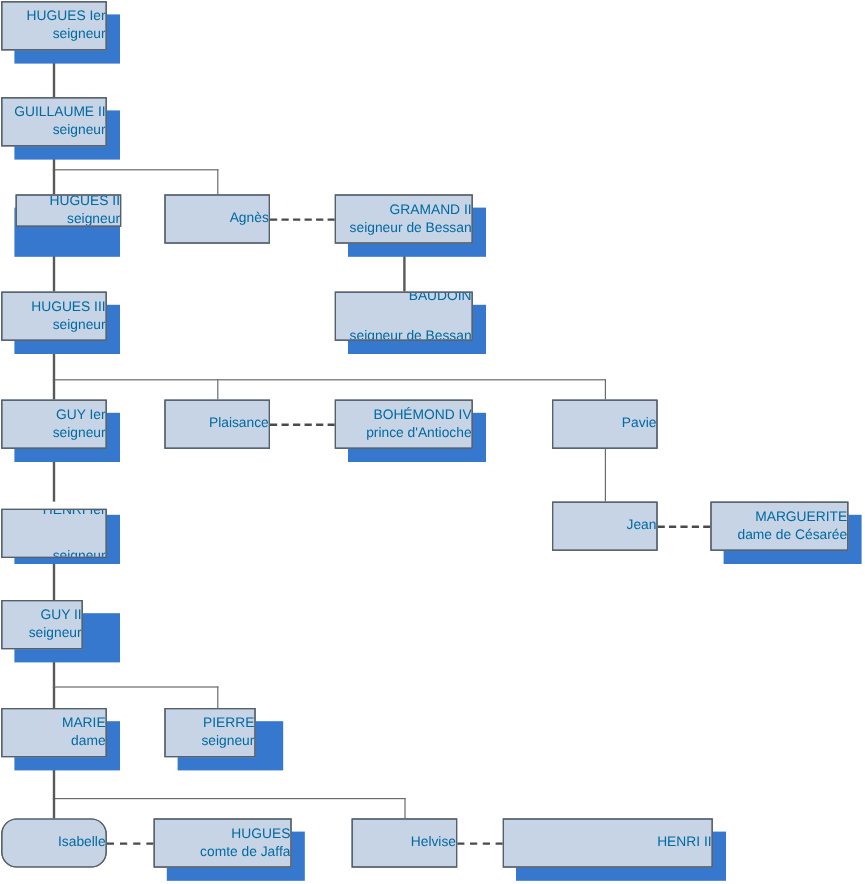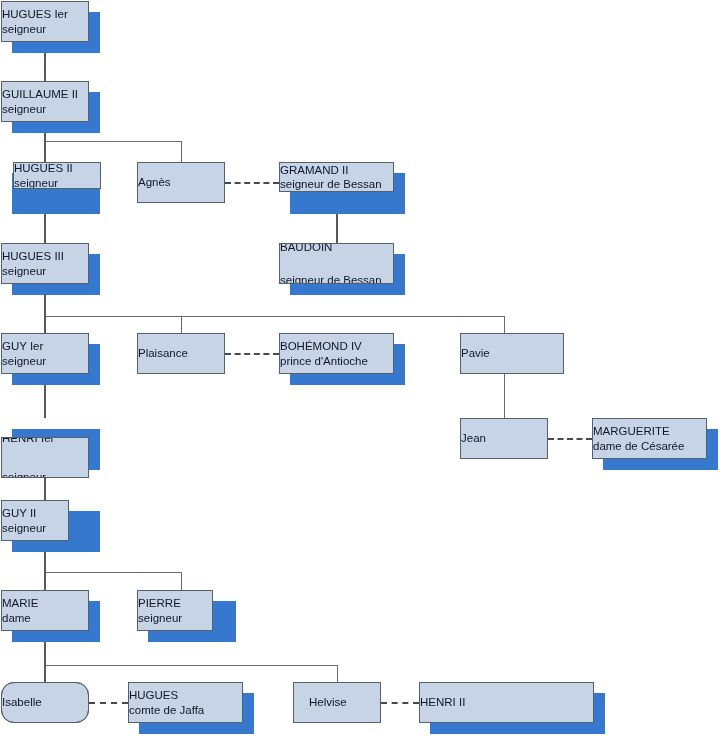--- a/index.html
+++ b/index.html
@@ -41,24 +41,24 @@
   
   .node{
     position:absolute;
     box-sizing:border-box;
     background:#c6d4e6;
     border:1px solid #55606b;
     outline:1px solid #55606b;
     outline-offset:-1px;
     display:flex;
     flex-direction:column;
-    align-items:flex-start;
+    align-items:flex-end;
     justify-content:center;
     text-align:center;
-    color:#0f172a;
+    color:#0369a1;
     line-height:1.25;
     overflow:hidden;
   }
   .node .l1{
     display:block;
     font-size:11.5px;
     white-space:nowrap;
   }
   .node .l2{
     display:block;
@@ -137,21 +137,21 @@
         <span class="l1">GUILLAUME II</span>
         <span class="l2">seigneur</span>
       </div>
       <div class="node" style="left: 13px; top: 162px; width: 88px; height: 27px;">
         <span class="l1">HUGUES II</span>
         <span class="l2">seigneur</span>
       </div>
       <div class="node single" style="left: 137px; top: 162px; width: 88px; height: 41px;">
         <span class="l1">Agnès</span>
       </div>
-      <div class="node" style="left: 279px; top: 162px; width: 115px; height: 30px;">
+      <div class="node" style="left: 279px; top: 162px; width: 115px; height: 41px;">
         <span class="l1">GRAMAND II</span>
         <span class="l2">seigneur de Bessan</span>
       </div>
       <div class="node" style="left: 1px; top: 243px; width: 88px; height: 41px;">
         <span class="l1">HUGUES III</span>
         <span class="l2">seigneur</span>
       </div>
       <div class="node" style="left: 279px; top: 243px; width: 115px; height: 41px; gap: 18px;">
         <span class="l1">BAUDOIN</span>
         <span class="l2">seigneur de Bessan</span>
@@ -160,24 +160,24 @@
         <span class="l1">GUY Ier</span>
         <span class="l2">seigneur</span>
       </div>
       <div class="node single" style="left: 137px; top: 333px; width: 88px; height: 41px;">
         <span class="l1">Plaisance</span>
       </div>
       <div class="node" style="left: 279px; top: 333px; width: 115px; height: 41px;">
         <span class="l1">BOHÉMOND IV</span>
         <span class="l2">prince d'Antioche</span>
       </div>
-      <div class="node single" style="left: 460px; top: 333px; width: 104px; height: 41px;">
+      <div class="node single" style="left: 460px; top: 333px; width: 88px; height: 41px;">
         <span class="l1">Pavie</span>
       </div>
-      <div class="node" style="left: 1px; top: 437px; width: 88px; height: 41px; gap: 24px;">
+      <div class="node" style="left: 1px; top: 424px; width: 88px; height: 41px; gap: 24px;">
         <span class="l1">HENRI Ier</span>
         <span class="l2">seigneur</span>
       </div>
       <div class="node single" style="left: 460px; top: 418px; width: 88px; height: 41px;">
         <span class="l1">Jean</span>
       </div>
       <div class="node" style="left: 592px; top: 418px; width: 115px; height: 41px;">
         <span class="l1">MARGUERITE</span>
         <span class="l2">dame de Césarée</span>
       </div>

